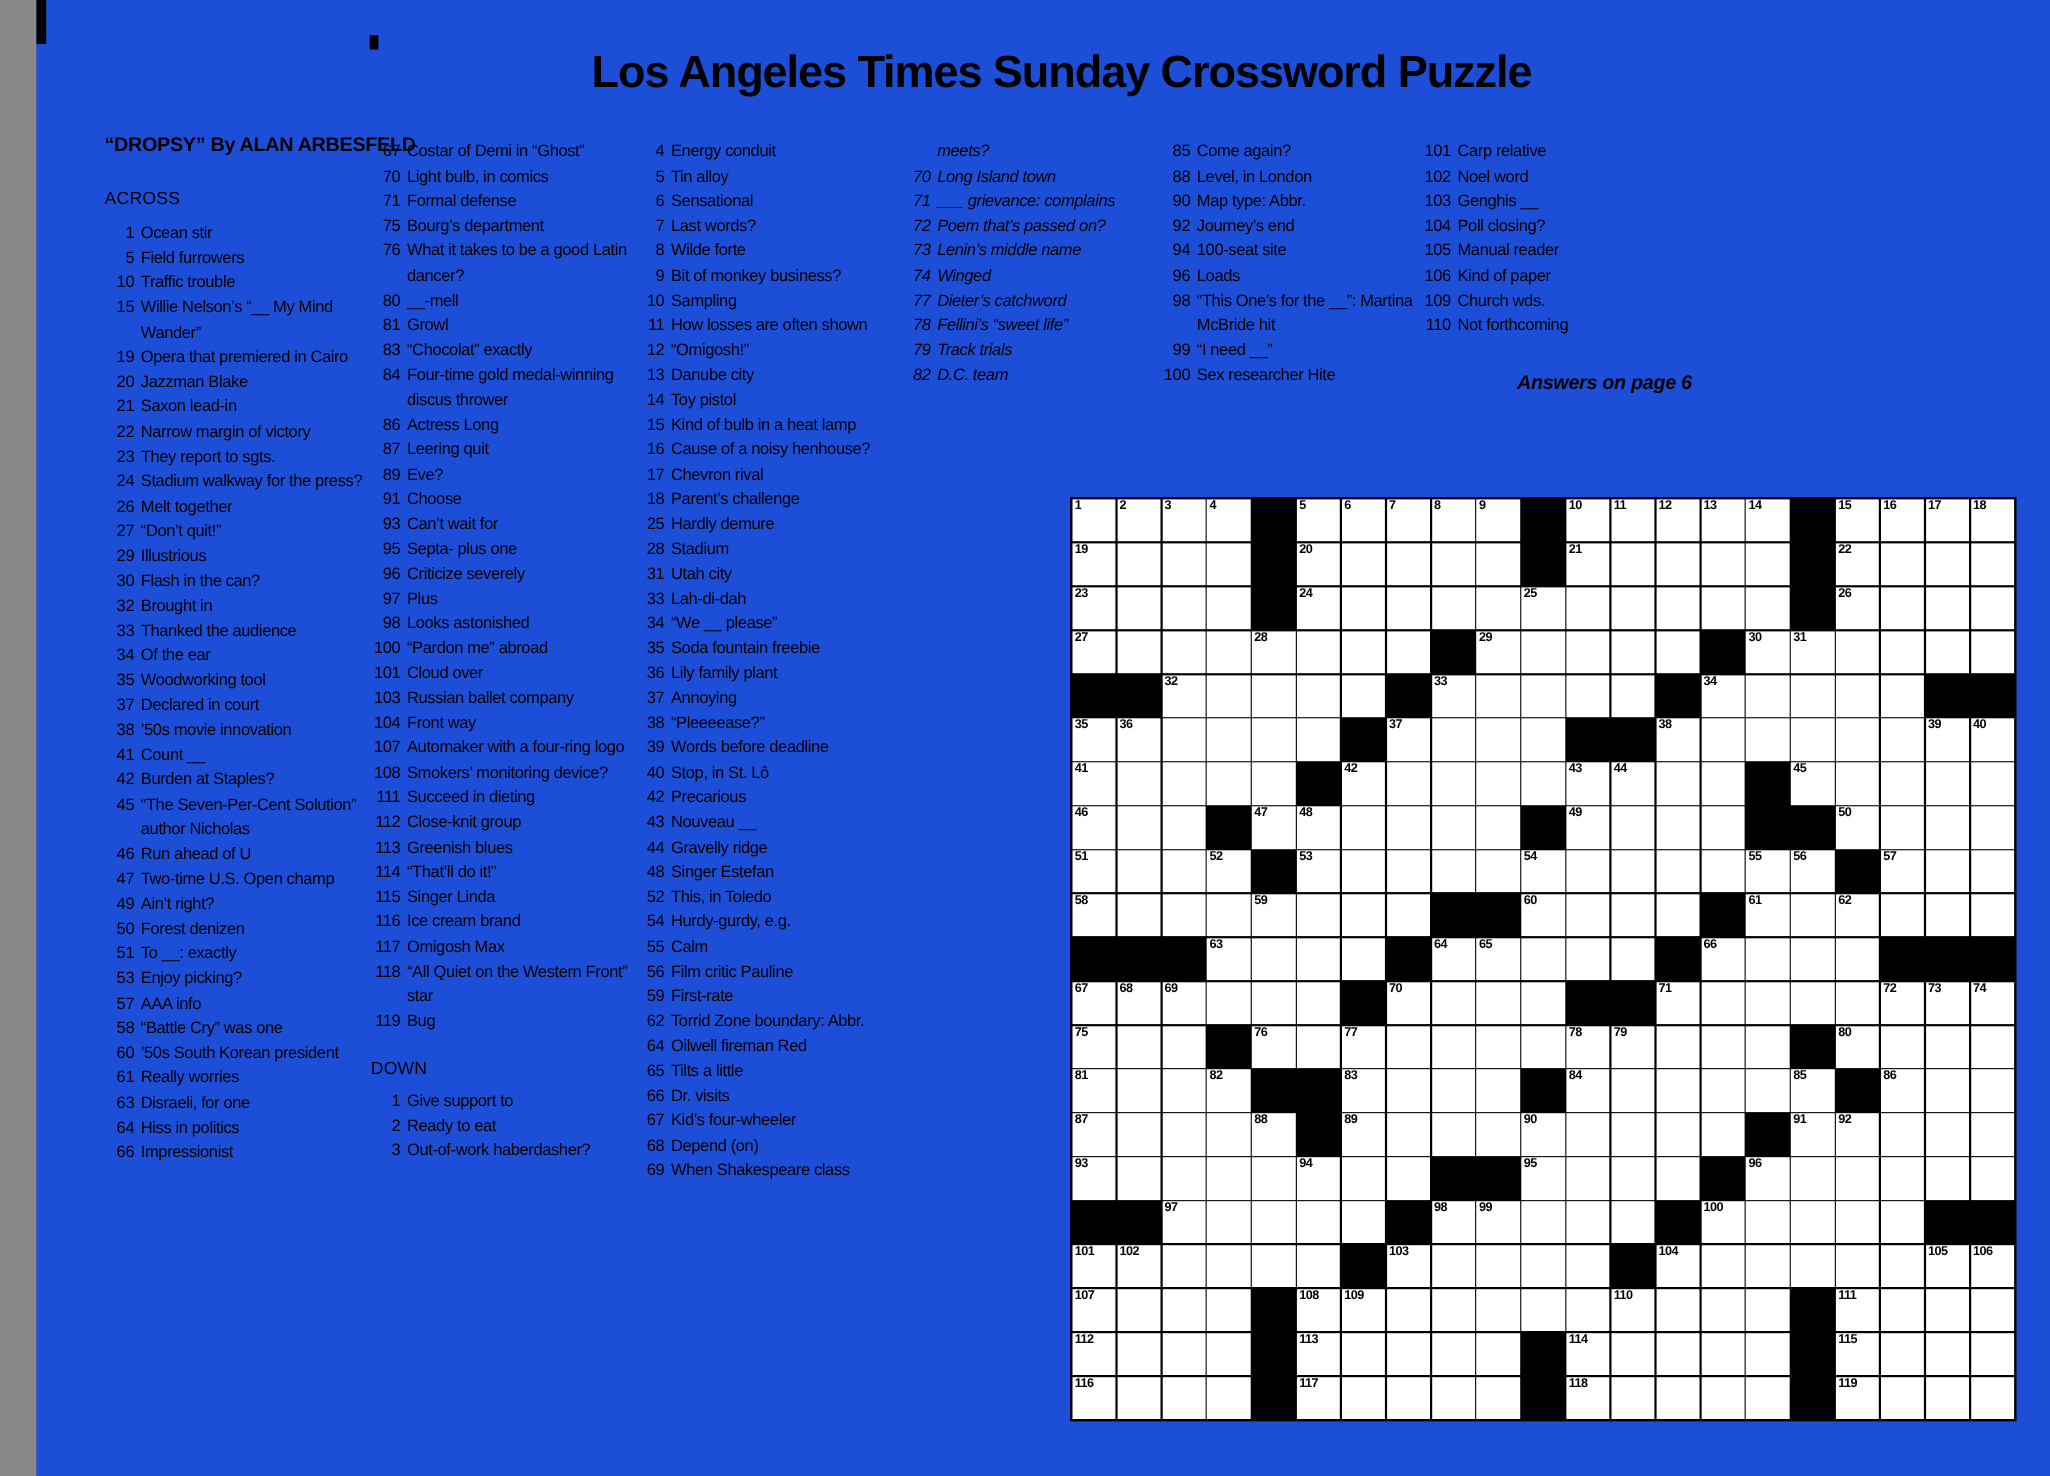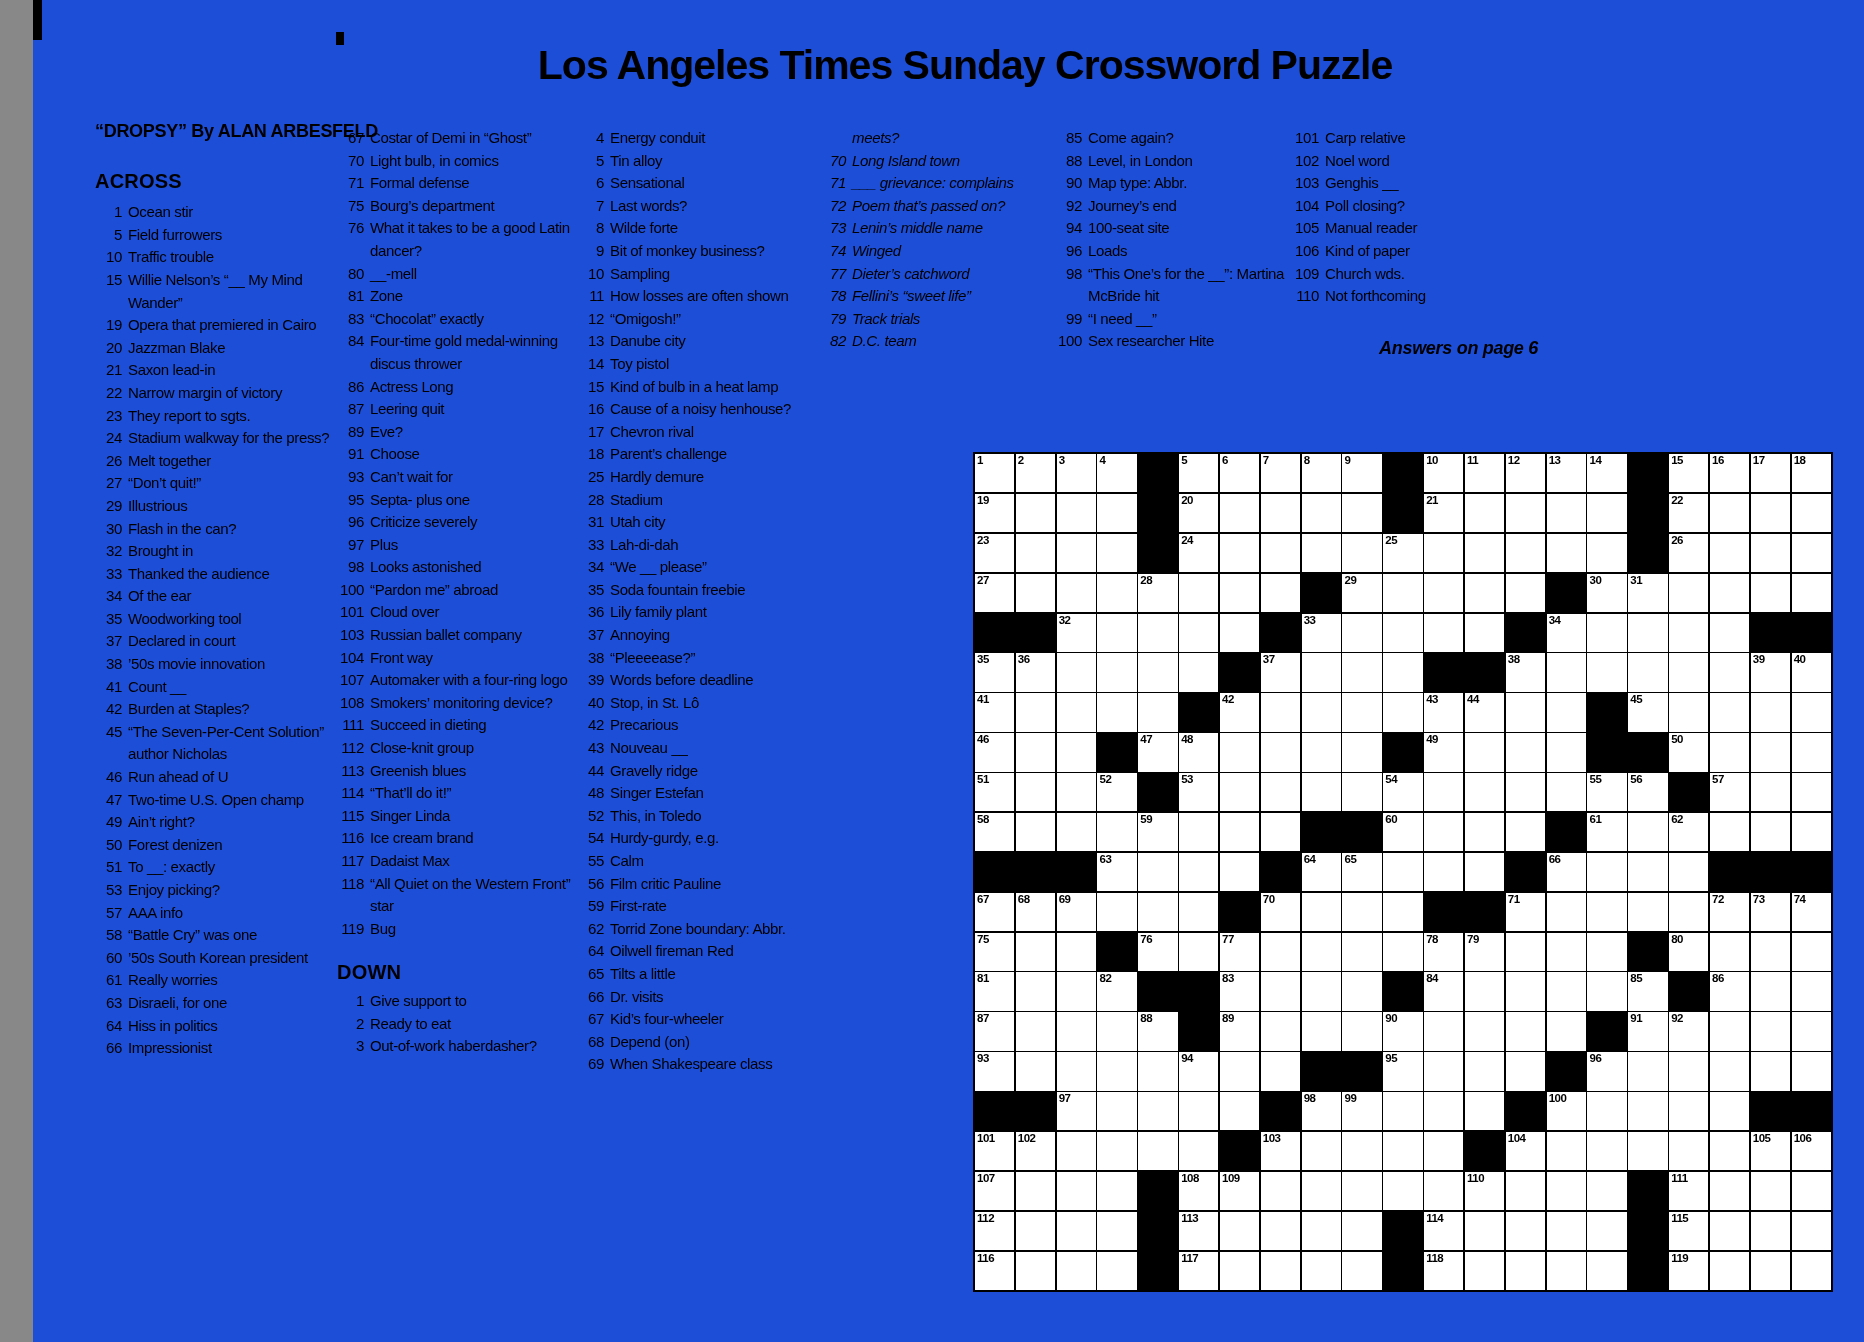--- a/index.html
+++ b/index.html
@@ -14,21 +14,21 @@
   .answers{position:absolute;left:1279px;top:338px;width:226px;text-align:right;
            font-size:18px;font-weight:bold;font-style:italic;letter-spacing:-0.3px;}
   .clue-col{position:absolute;top:127px;font-size:15px;line-height:22.6px;letter-spacing:-0.35px;}
   #col-0{left:62px;width:244px;top:120px;}
   #col-1{left:304px;width:240px;}
   #col-2{left:544px;width:242px;}
   #col-3{left:786px;width:238px;font-style:italic;}
   #col-4{left:1022px;width:240px;}
   #col-5{left:1259px;width:243px;}
   .byline{font-size:18px;font-weight:bold;margin-bottom:27px;letter-spacing:-0.3px;white-space:nowrap;}
-  .section-header{font-size:20px;font-weight:bold;letter-spacing:0.2px;margin-bottom:9px;}
+  .section-header{font-size:16px;font-weight:normal;letter-spacing:0.2px;margin-bottom:9px;}
   .section-header.down{margin-top:21px;margin-bottom:6px;}
   .clue{display:flex;}
   .clue .num{flex:none;width:27px;text-align:right;padding-right:6px;}
   .clue .txt{flex:1;}
   #grid{position:absolute;left:940px;top:452px;width:856px;height:836px;
         border:2px solid #000;background:#000;display:grid;
         grid-template-columns:repeat(21,1fr);grid-template-rows:repeat(21,1fr);gap:1.5px;}
   .gc{background:#fff;position:relative;}
   .gc.blk{background:#000;}
   .gn{position:absolute;top:0;left:2px;font-size:11.5px;font-weight:bold;
@@ -211,21 +211,21 @@
       <div class="clue">
         <span class="num">76</span>
         <span class="txt">What it takes to be a good Latin dancer?</span>
       </div>
       <div class="clue">
         <span class="num">80</span>
         <span class="txt">__-mell</span>
       </div>
       <div class="clue">
         <span class="num">81</span>
-        <span class="txt">Zone</span>
+        <span class="txt">Growl</span>
       </div>
       <div class="clue">
         <span class="num">83</span>
         <span class="txt">“Chocolat” exactly</span>
       </div>
       <div class="clue">
         <span class="num">84</span>
         <span class="txt">Four-time gold medal-winning discus thrower</span>
       </div>
       <div class="clue">
@@ -307,21 +307,21 @@
       <div class="clue">
         <span class="num">115</span>
         <span class="txt">Singer Linda</span>
       </div>
       <div class="clue">
         <span class="num">116</span>
         <span class="txt">Ice cream brand</span>
       </div>
       <div class="clue">
         <span class="num">117</span>
-        <span class="txt">Dadaist Max</span>
+        <span class="txt">Omigosh Max</span>
       </div>
       <div class="clue">
         <span class="num">118</span>
         <span class="txt">“All Quiet on the Western Front” star</span>
       </div>
       <div class="clue">
         <span class="num">119</span>
         <span class="txt">Bug</span>
       </div>
       <div class="section-header down">DOWN</div>

